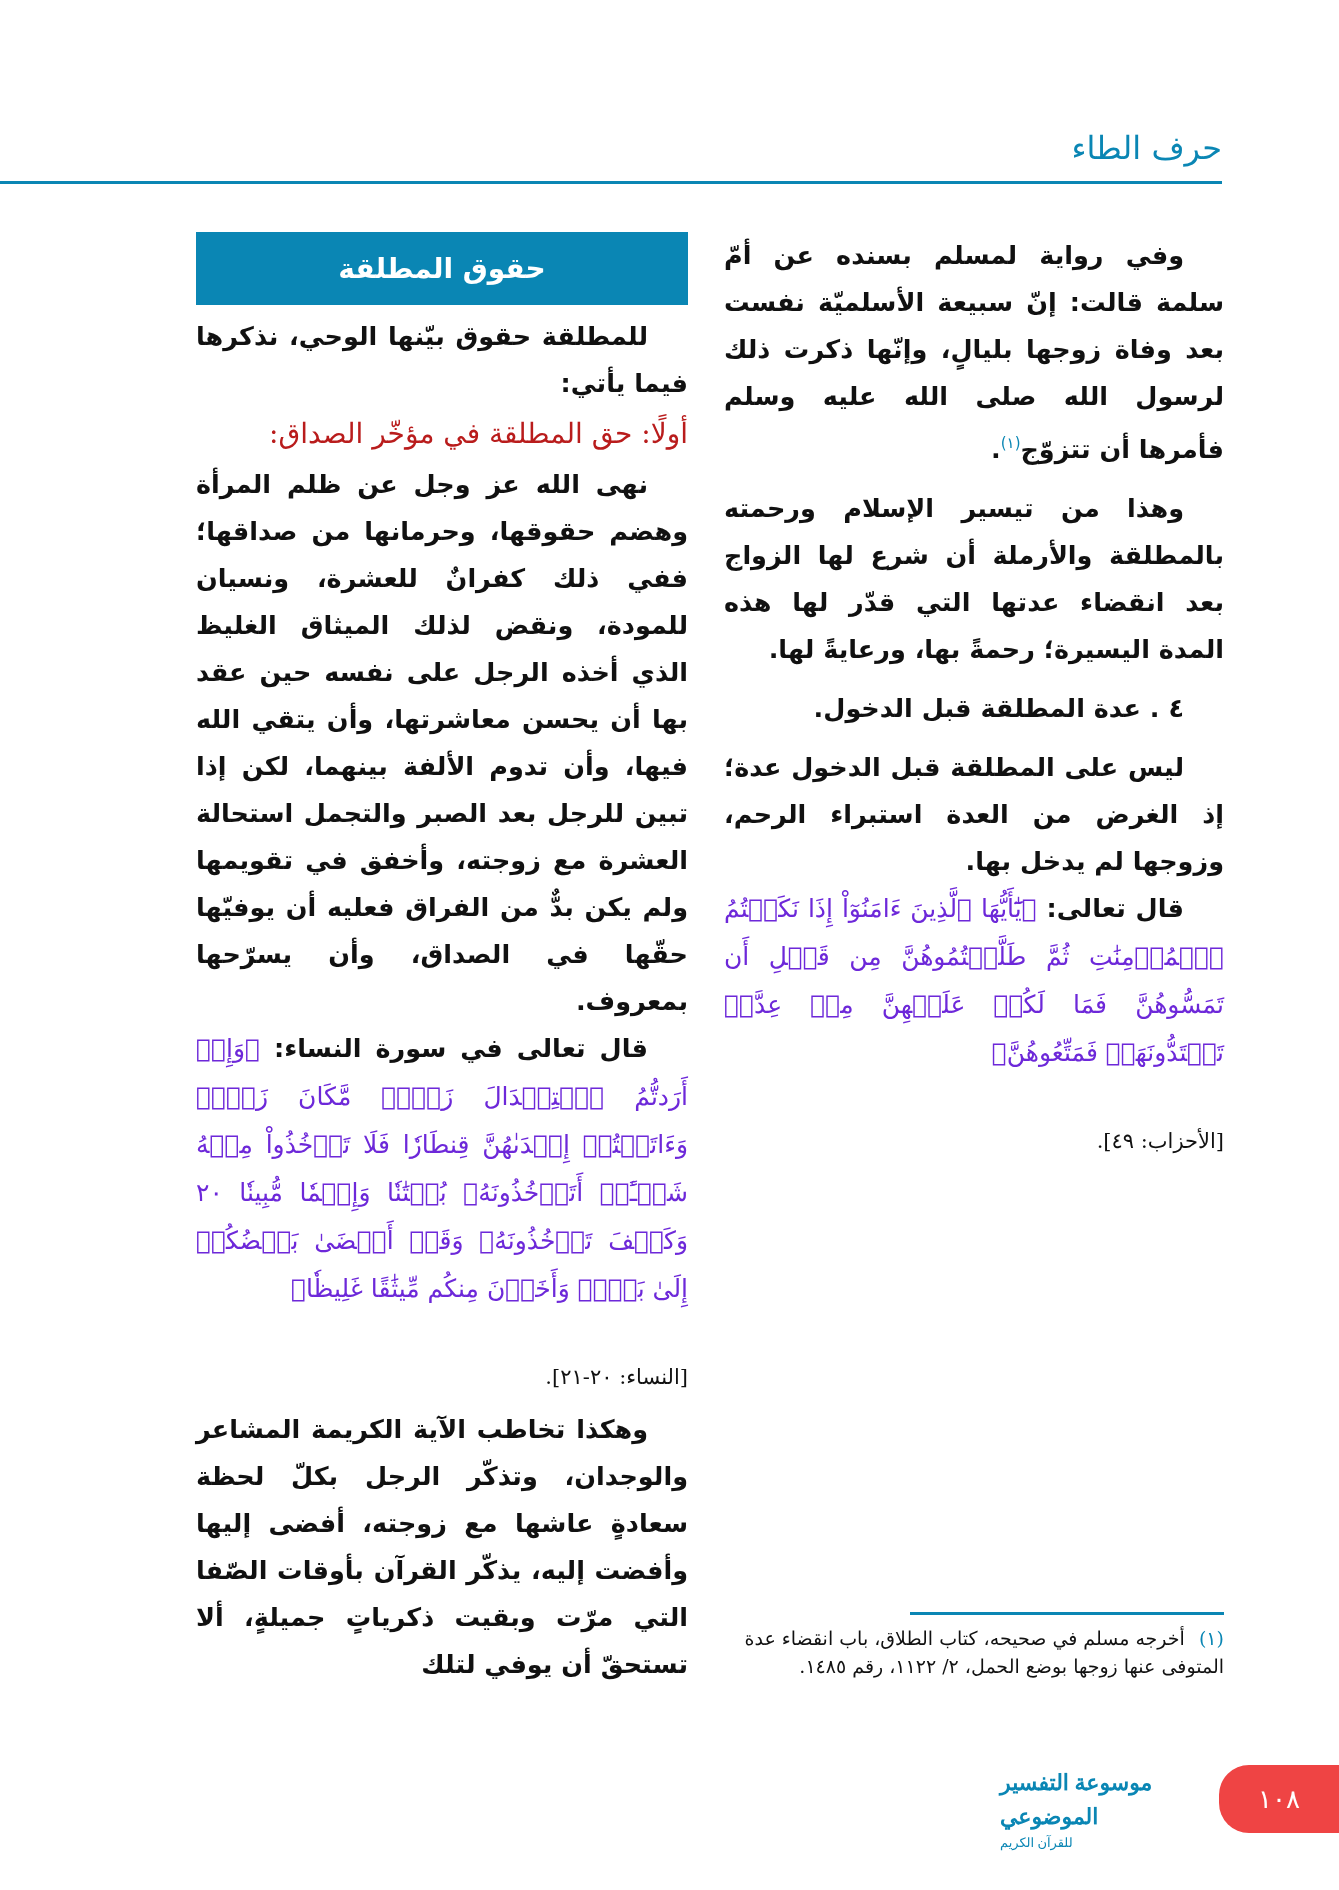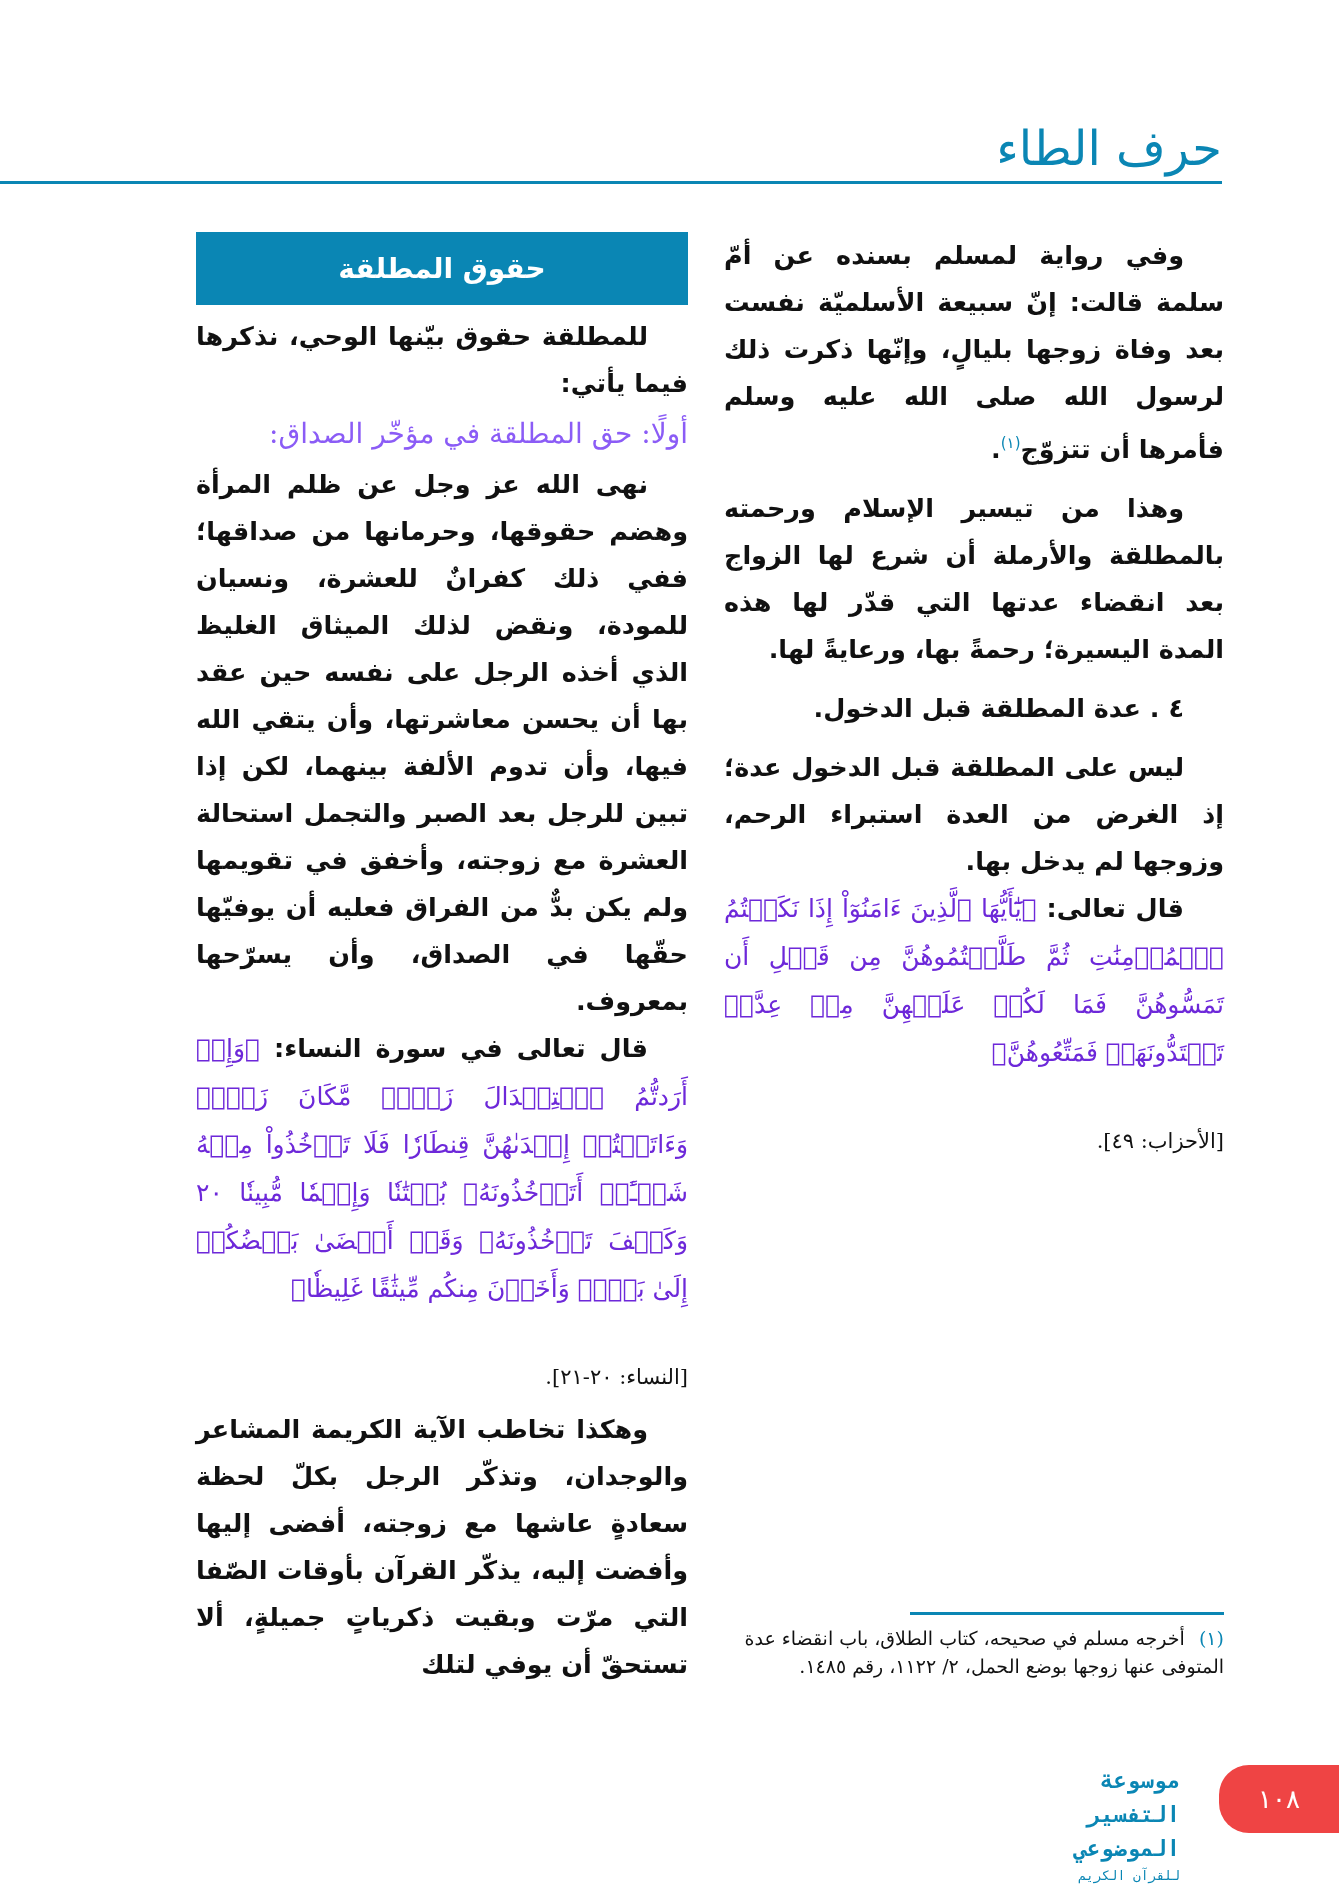--- a/index.html
+++ b/index.html
@@ -1,42 +1,42 @@
 <!DOCTYPE html>
 <html lang="ar" dir="rtl"><head>
 <meta charset="utf-8">
 <style>
   html, body { margin:0; padding:0; background:#ffffff; }
   body { width:1339px; height:1890px; position:relative; overflow:hidden;
          font-family:"DejaVu Sans", sans-serif; color:#111; }
   .header-rule { position:absolute; left:0; top:181px; width:1222px; height:3px; background:#0a86b4; }
   .header-title { position:absolute; right:117px; top:120px; font-family:"DejaVu Serif", serif;
-                  font-size:48px; color:#0a86b4; line-height:56px; }
+                  font-size:32px; color:#0a86b4; line-height:56px; }
   .col { position:absolute; top:232px; direction:rtl; text-align:justify; text-align-last:right; }
   .col-right { left:724px; width:500px; }
   .col-left { left:196px; width:492px; }
   p { margin:0; font-size:25.5px; line-height:47px; font-weight:bold; }
   p.indent { text-indent:40px; }
   .quran { color:#6d28d9; font-family:"DejaVu Serif", serif; font-weight:normal; font-size:25px; line-height:48px; }
   .ref { font-weight:normal; font-family:"DejaVu Serif", serif; font-size:21px; line-height:38px; margin-bottom:10px;margin-top:45px; }
   .fn-mark { color:#0a86b4; font-size:15px; vertical-align:super; font-weight:normal; }
-  .subhead { color:#8b5cf6; font-weight:normal; font-family:"DejaVu Serif", serif; font-size:28px; line-height:54px; }
+  .subhead { color:#b91c1c; font-weight:normal; font-family:"DejaVu Serif", serif; font-size:28px; line-height:54px; }
   .section-box { background:#0a86b4; color:#fff; height:73px; display:flex; align-items:center; justify-content:center;
                  font-size:28px; font-weight:bold; margin-bottom:8px; }
   .gap { height:12px; }
   .fn-rule { position:absolute; left:910px; top:1612px; width:314px; height:3px; background:#0a86b4; }
   .footnote { position:absolute; left:724px; top:1624px; width:500px; direction:rtl; text-align:right;
               font-family:"DejaVu Serif", serif; font-size:19px; line-height:28px; }
   .footnote .num { color:#0a86b4; margin-left:8px; }
   .footnote .body { display:inline; }
   .page-badge { position:absolute; left:1219px; top:1765px; width:120px; height:68px; background:#ef4444;
                 border-radius:30px 0 0 30px; color:#fff; display:flex; align-items:center; justify-content:center;
                 font-size:26px; direction:rtl; }
-  .logo { position:absolute; left:1000px; top:1766px; width:180px; height:70px; direction:rtl; text-align:right;
-          color:#0a86b4; font-family:Liberation Mono, monospace; }
+  .logo { position:absolute; left:1000px; top:1766px; width:180px; height:70px; direction:rtl; text-align:left;
+          color:#0a86b4; font-family:Liberation Serif, serif; }
   .logo .l1 { font-size:22px; font-weight:bold; line-height:34px; letter-spacing:-1px; }
   .logo .l2 { font-size:13px; line-height:18px; }
 </style>
 </head>
 <body>
 
 <div class="header-title">حرف الطاء</div>
 <div class="header-rule"></div>
 
 <div class="col col-right">

